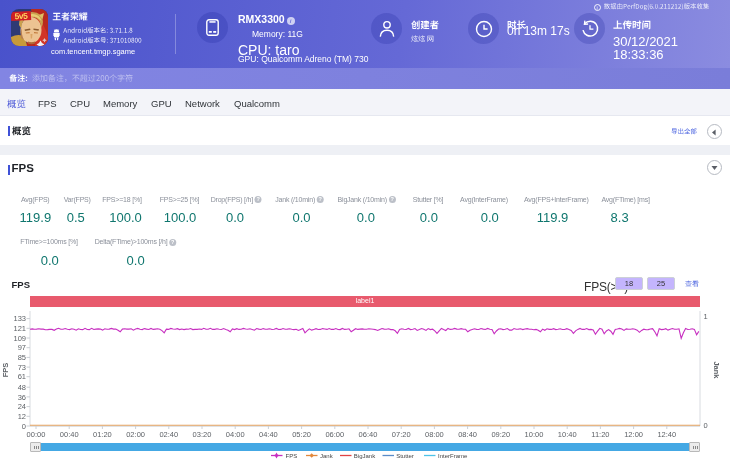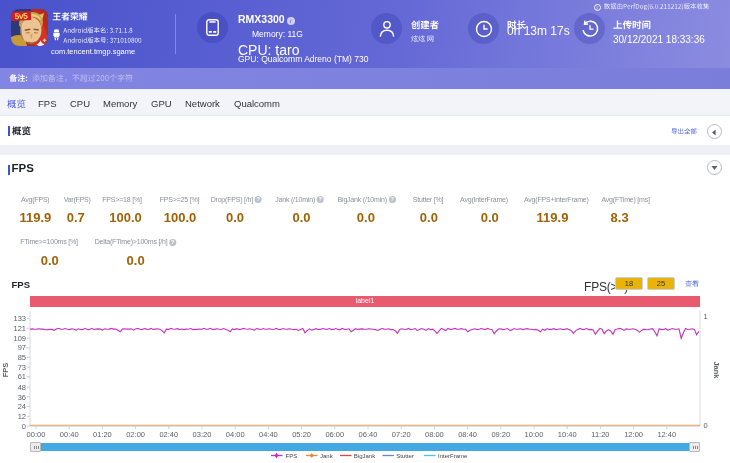--- a/index.html
+++ b/index.html
@@ -9,24 +9,24 @@
 .hdr{position:absolute;left:0;top:0;width:730px;height:68px;background:linear-gradient(97deg,#4952cb 0%,#6569d6 55%,#8b8ce0 100%)}
 .remark{position:absolute;left:0;top:68px;width:730px;height:21px;background:linear-gradient(90deg,#8285e3,#7a7dd9)}
 .tabs{position:absolute;left:0;top:89px;width:730px;height:27px;background:#f3f4f9;border-bottom:1px solid #e6e8f0;font-size:9.5px;color:#2f3338}
 .tabs span{position:absolute;top:9px}
 .sechdr{position:absolute;left:0;top:116px;width:730px;height:29px;background:#fff}
 .gap{position:absolute;left:0;top:145px;width:730px;height:10px;background:#eef0f5}
 .panel{position:absolute;left:0;top:155px;width:730px;height:308px;background:#fff}
 .bluebar{position:absolute;width:2.5px;height:10px;background:#3f51d7}
 .circbtn{position:absolute;width:15px;height:15px;border:1px solid #b6bac2;border-radius:50%;background:#fff}
 .lbl{position:absolute;font-size:7px;letter-spacing:-0.2px;color:#8b909a;white-space:nowrap;transform:translateX(-50%);line-height:1.15}
-.val{position:absolute;font-size:13px;font-weight:bold;color:#a16207;white-space:nowrap;transform:translateX(-50%);line-height:1}
+.val{position:absolute;font-size:13px;font-weight:normal;color:#0f766e;white-space:nowrap;transform:translateX(-50%);line-height:1}
 .qm{display:inline-block;width:7px;height:7px;border-radius:50%;background:#bcc0c8;color:#fff;font-size:5.5px;line-height:7px;letter-spacing:0;text-align:center;vertical-align:0.5px;font-weight:bold}
 .ax{font-size:7.5px;fill:#5d6166;font-family:"Liberation Sans",sans-serif}
-.inp{position:absolute;border:1px solid #ccd0d7;border-radius:2px;font-size:7.5px;color:#333;width:28px;height:13px;line-height:12px;text-align:center;background:#eab308}
+.inp{position:absolute;border:1px solid #ccd0d7;border-radius:2px;font-size:7.5px;color:#333;width:28px;height:13px;line-height:12px;text-align:center;background:#c4b5fd}
 </style></head>
 <body>
 <div class="page">
 
 <div class="hdr">
   <svg class="abs" style="left:11px;top:9px" width="37" height="37" viewBox="0 0 37 37">
     <defs>
       <clipPath id="ic">
             <rect x="0" y="0" width="37" height="37" rx="8"></rect>
           </clipPath>
@@ -94,21 +94,21 @@
     <path d="M9 4.8 L9 9 L12.6 9" fill="none" stroke="#fff" stroke-width="1.4"></path>
   </svg>
   <div class="abs wt" style="left:507px;top:25px;font-size:12px;line-height:1">0h 13m 17s</div>
 
   <div class="abs" style="left:574px;top:13px;width:31px;height:31px;border-radius:50%;background:rgba(25,30,150,.22)"></div>
   <svg class="abs" style="left:579.5px;top:18.5px" width="20" height="20" viewBox="0 0 20 20">
     <path d="M4.6 4.8 A7.4 7.4 0 1 1 3 11.2" fill="none" stroke="#fff" stroke-width="1.5"></path>
     <path d="M4.9 1.6 L4.4 5.3 L8.1 5.0" fill="none" stroke="#fff" stroke-width="1.3"></path>
     <path d="M10 6.2 L10 10.2 L13.4 10.2" fill="none" stroke="#fff" stroke-width="1.3"></path>
   </svg>
-  <div class="abs wt" style="left:613px;top:35.3px;font-size:10px;line-height:1">30/12/2021 18:33:36</div>
+  <div class="abs wt" style="left:613px;top:35.3px;font-size:13px;line-height:1">30/12/2021 18:33:36</div>
 
   <div class="abs" style="left:593.5px;top:3.5px;width:7px;height:7px;border:0.8px solid rgba(255,255,255,.92);border-radius:50%;color:rgba(255,255,255,.92);font-size:5.5px;line-height:6.5px;text-align:center">i</div>
 </div>
 
 <div class="remark"></div>
 
 <div class="tabs">
   <span style="left:38px">FPS</span>
   <span style="left:70px">CPU</span>
   <span style="left:103px">Memory</span>
@@ -142,21 +142,21 @@
     <div class="lbl" style="left:122px;top:195.5px">FPS&gt;=18 [%]</div>
     <div class="lbl" style="left:179.5px;top:195.5px">FPS&gt;=25 [%]</div>
     <div class="lbl" style="left:236.2px;top:195.5px">Drop(FPS) [/h] <span class="qm">?</span></div>
     <div class="lbl" style="left:299.5px;top:195.5px">Jank (/10min) <span class="qm">?</span></div>
     <div class="lbl" style="left:366.6px;top:195.5px">BigJank (/10min) <span class="qm">?</span></div>
     <div class="lbl" style="left:428px;top:195.5px">Stutter [%]</div>
     <div class="lbl" style="left:484px;top:195.5px">Avg(InterFrame)</div>
     <div class="lbl" style="left:556.3px;top:195.5px">Avg(FPS+InterFrame)</div>
     <div class="lbl" style="left:625.6px;top:195.5px">Avg(FTime) [ms]</div>
     <div class="val" style="left:35.4px;top:210.5px">119.9</div>
-    <div class="val" style="left:75.7px;top:210.5px">0.7</div>
+    <div class="val" style="left:75.7px;top:210.5px">0.5</div>
     <div class="val" style="left:125.5px;top:210.5px">100.0</div>
     <div class="val" style="left:180px;top:210.5px">100.0</div>
     <div class="val" style="left:235px;top:210.5px">0.0</div>
     <div class="val" style="left:301.5px;top:210.5px">0.0</div>
     <div class="val" style="left:365.9px;top:210.5px">0.0</div>
     <div class="val" style="left:428.9px;top:210.5px">0.0</div>
     <div class="val" style="left:489.8px;top:210.5px">0.0</div>
     <div class="val" style="left:552.5px;top:210.5px">119.9</div>
     <div class="val" style="left:619.6px;top:210.5px">8.3</div>
     <div class="lbl" style="left:49px;top:238px">FTime&gt;=100ms [%]</div>

